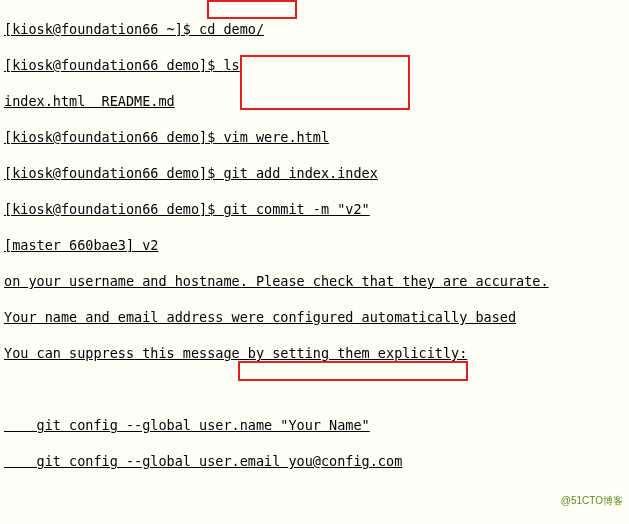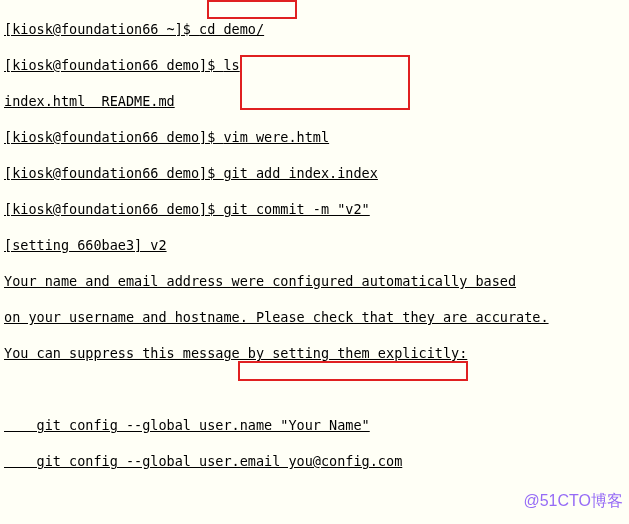--- a/index.html
+++ b/index.html
@@ -28,39 +28,39 @@
     border: 2px solid #e02020;
     position: absolute;
     box-sizing: border-box;
     pointer-events: none;
   }
   .watermark {
     position: absolute;
     right: 6px;
     bottom: 14px;
     font-family: sans-serif;
-    font-size: 16px;
-    color: #8b5cf6;
+    font-size: 10px;
+    color: #4d7c0f;
     opacity: 0.9;
     pointer-events: none;
   }
 </style>
 </head>
 <body>
 
 <div class="terminal">
 <div class="line"><span>[kiosk@foundation66 ~]$ </span><span>cd demo/</span></div>
 <div class="line"><span>[kiosk@foundation66 demo]$ </span><span>ls</span></div>
 <div class="line"><span>index.html  README.md</span></div>
 <div class="line"><span>[kiosk@foundation66 demo]$ </span><span>vim were.html</span></div>
 <div class="line"><span>[kiosk@foundation66 demo]$ </span><span>git add index.index</span></div>
 <div class="line"><span>[kiosk@foundation66 demo]$ </span><span>git commit -m "v2"</span></div>
-<div class="line"><span>[setting 660bae3] v2</span></div>
+<div class="line"><span>[master 660bae3] v2</span></div>
+<div class="line"><span>on your username and hostname. Please check that they are accurate.</span></div>
 <div class="line"><span>Your name and email address were configured automatically based</span></div>
-<div class="line"><span>on your username and hostname. Please check that they are accurate.</span></div>
 <div class="line"><span>You can suppress this message by setting them explicitly:</span></div>
 <div class="line"><span></span></div>
 <div class="line"><span>    git config --global user.name "Your Name"</span></div>
 <div class="line"><span>    git config --global user.email you@config.com</span></div>
 
 
 
 
 
 

